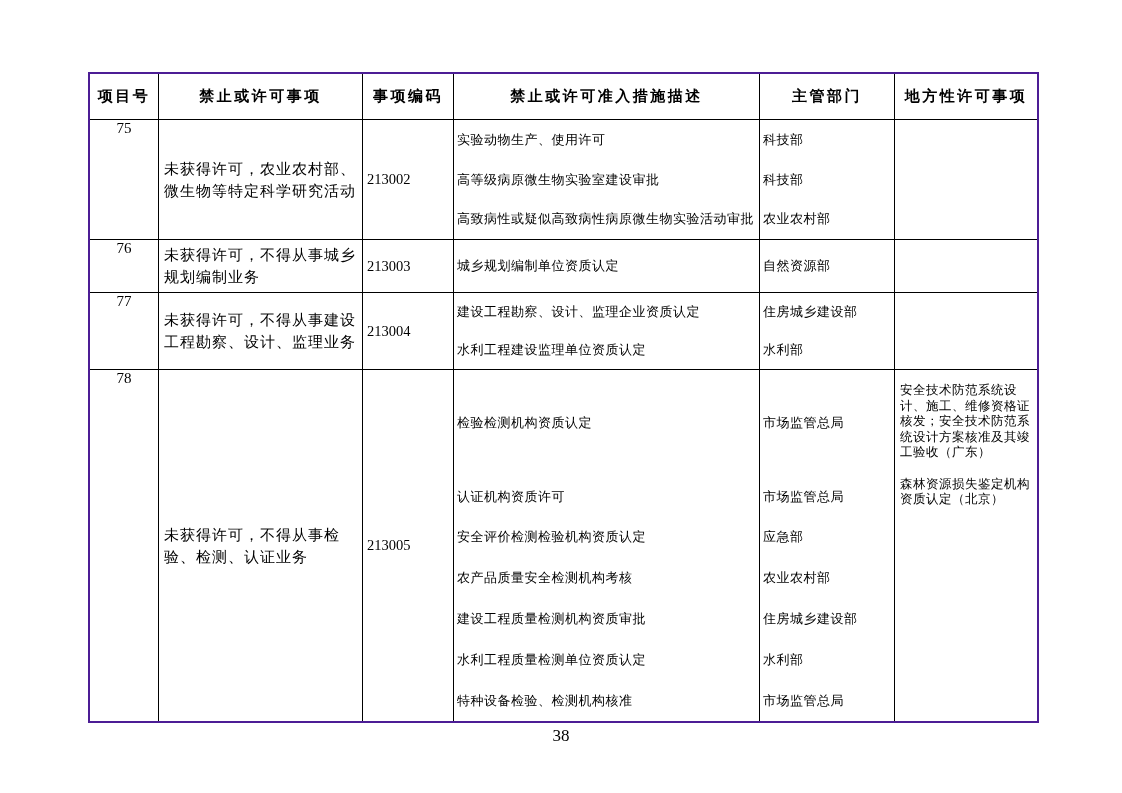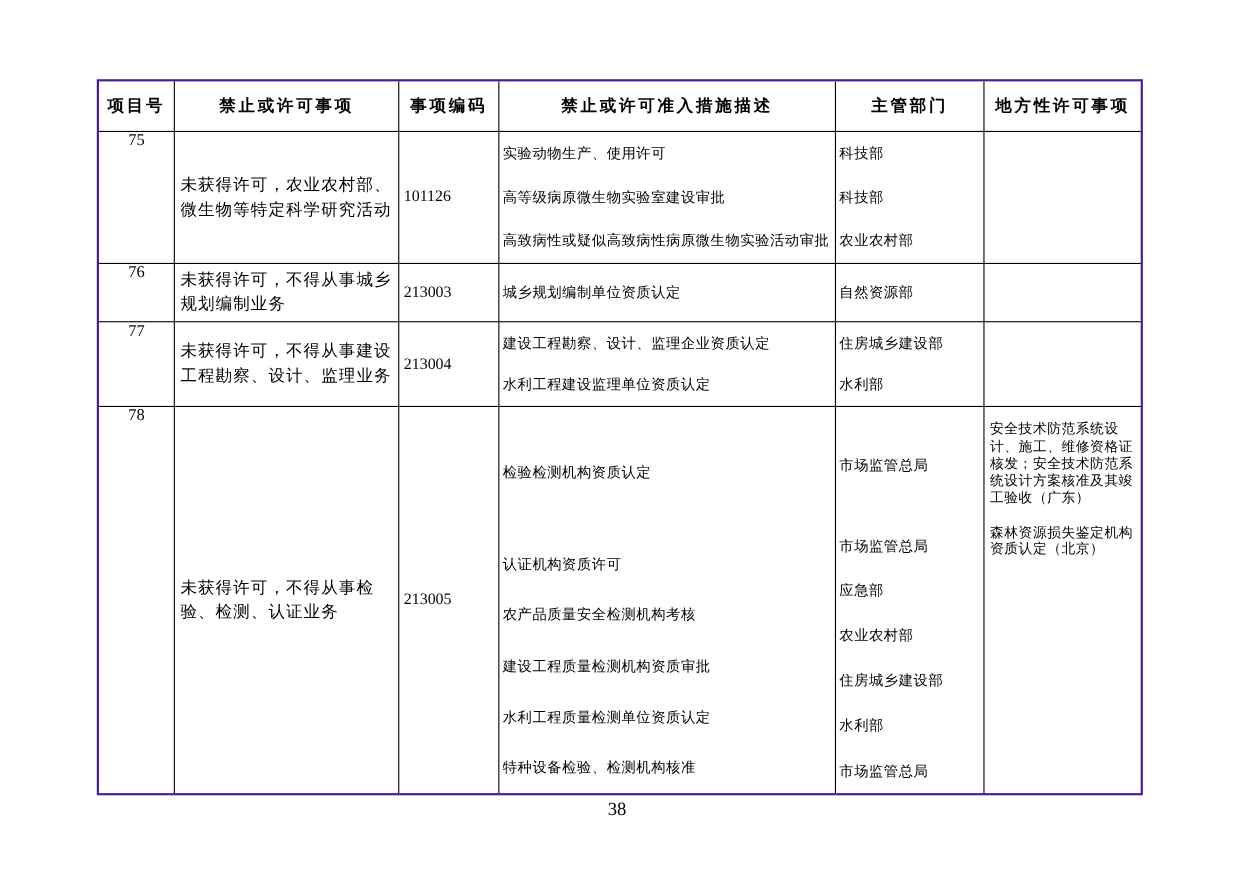--- a/index.html
+++ b/index.html
@@ -110,21 +110,21 @@
     </div>
 
   <div class="trow row-75">
     <div class="cell c-id">
           <span class="id">75</span>
         </div>
     <div class="cell c-item">
           <span class="item">未获得许可，农业农村部、微生物等特定科学研究活动</span>
         </div>
     <div class="cell c-code">
-          <span class="code">101126</span>
+          <span class="code">213002</span>
         </div>
     <div class="cell c-measures">
           <div class="slot">实验动物生产、使用许可</div>
           <div class="slot">高等级病原微生物实验室建设审批</div>
           <div class="slot">高致病性或疑似高致病性病原微生物实验活动审批</div>
         </div>
     <div class="cell c-depts">
           <div class="slot">科技部</div>
           <div class="slot">科技部</div>
           <div class="slot">农业农村部</div>
@@ -178,20 +178,21 @@
         </div>
     <div class="cell c-item">
           <span class="item">未获得许可，不得从事检验、检测、认证业务</span>
         </div>
     <div class="cell c-code">
           <span class="code">213005</span>
         </div>
     <div class="cell c-measures">
           <div class="slot">检验检测机构资质认定</div>
           <div class="slot">认证机构资质许可</div>
+          <div class="slot">安全评价检测检验机构资质认定</div>
           <div class="slot">农产品质量安全检测机构考核</div>
           <div class="slot">建设工程质量检测机构资质审批</div>
           <div class="slot">水利工程质量检测单位资质认定</div>
           <div class="slot">特种设备检验、检测机构核准</div>
         </div>
     <div class="cell c-depts">
           <div class="slot">市场监管总局</div>
           <div class="slot">市场监管总局</div>
           <div class="slot">应急部</div>
           <div class="slot">农业农村部</div>

